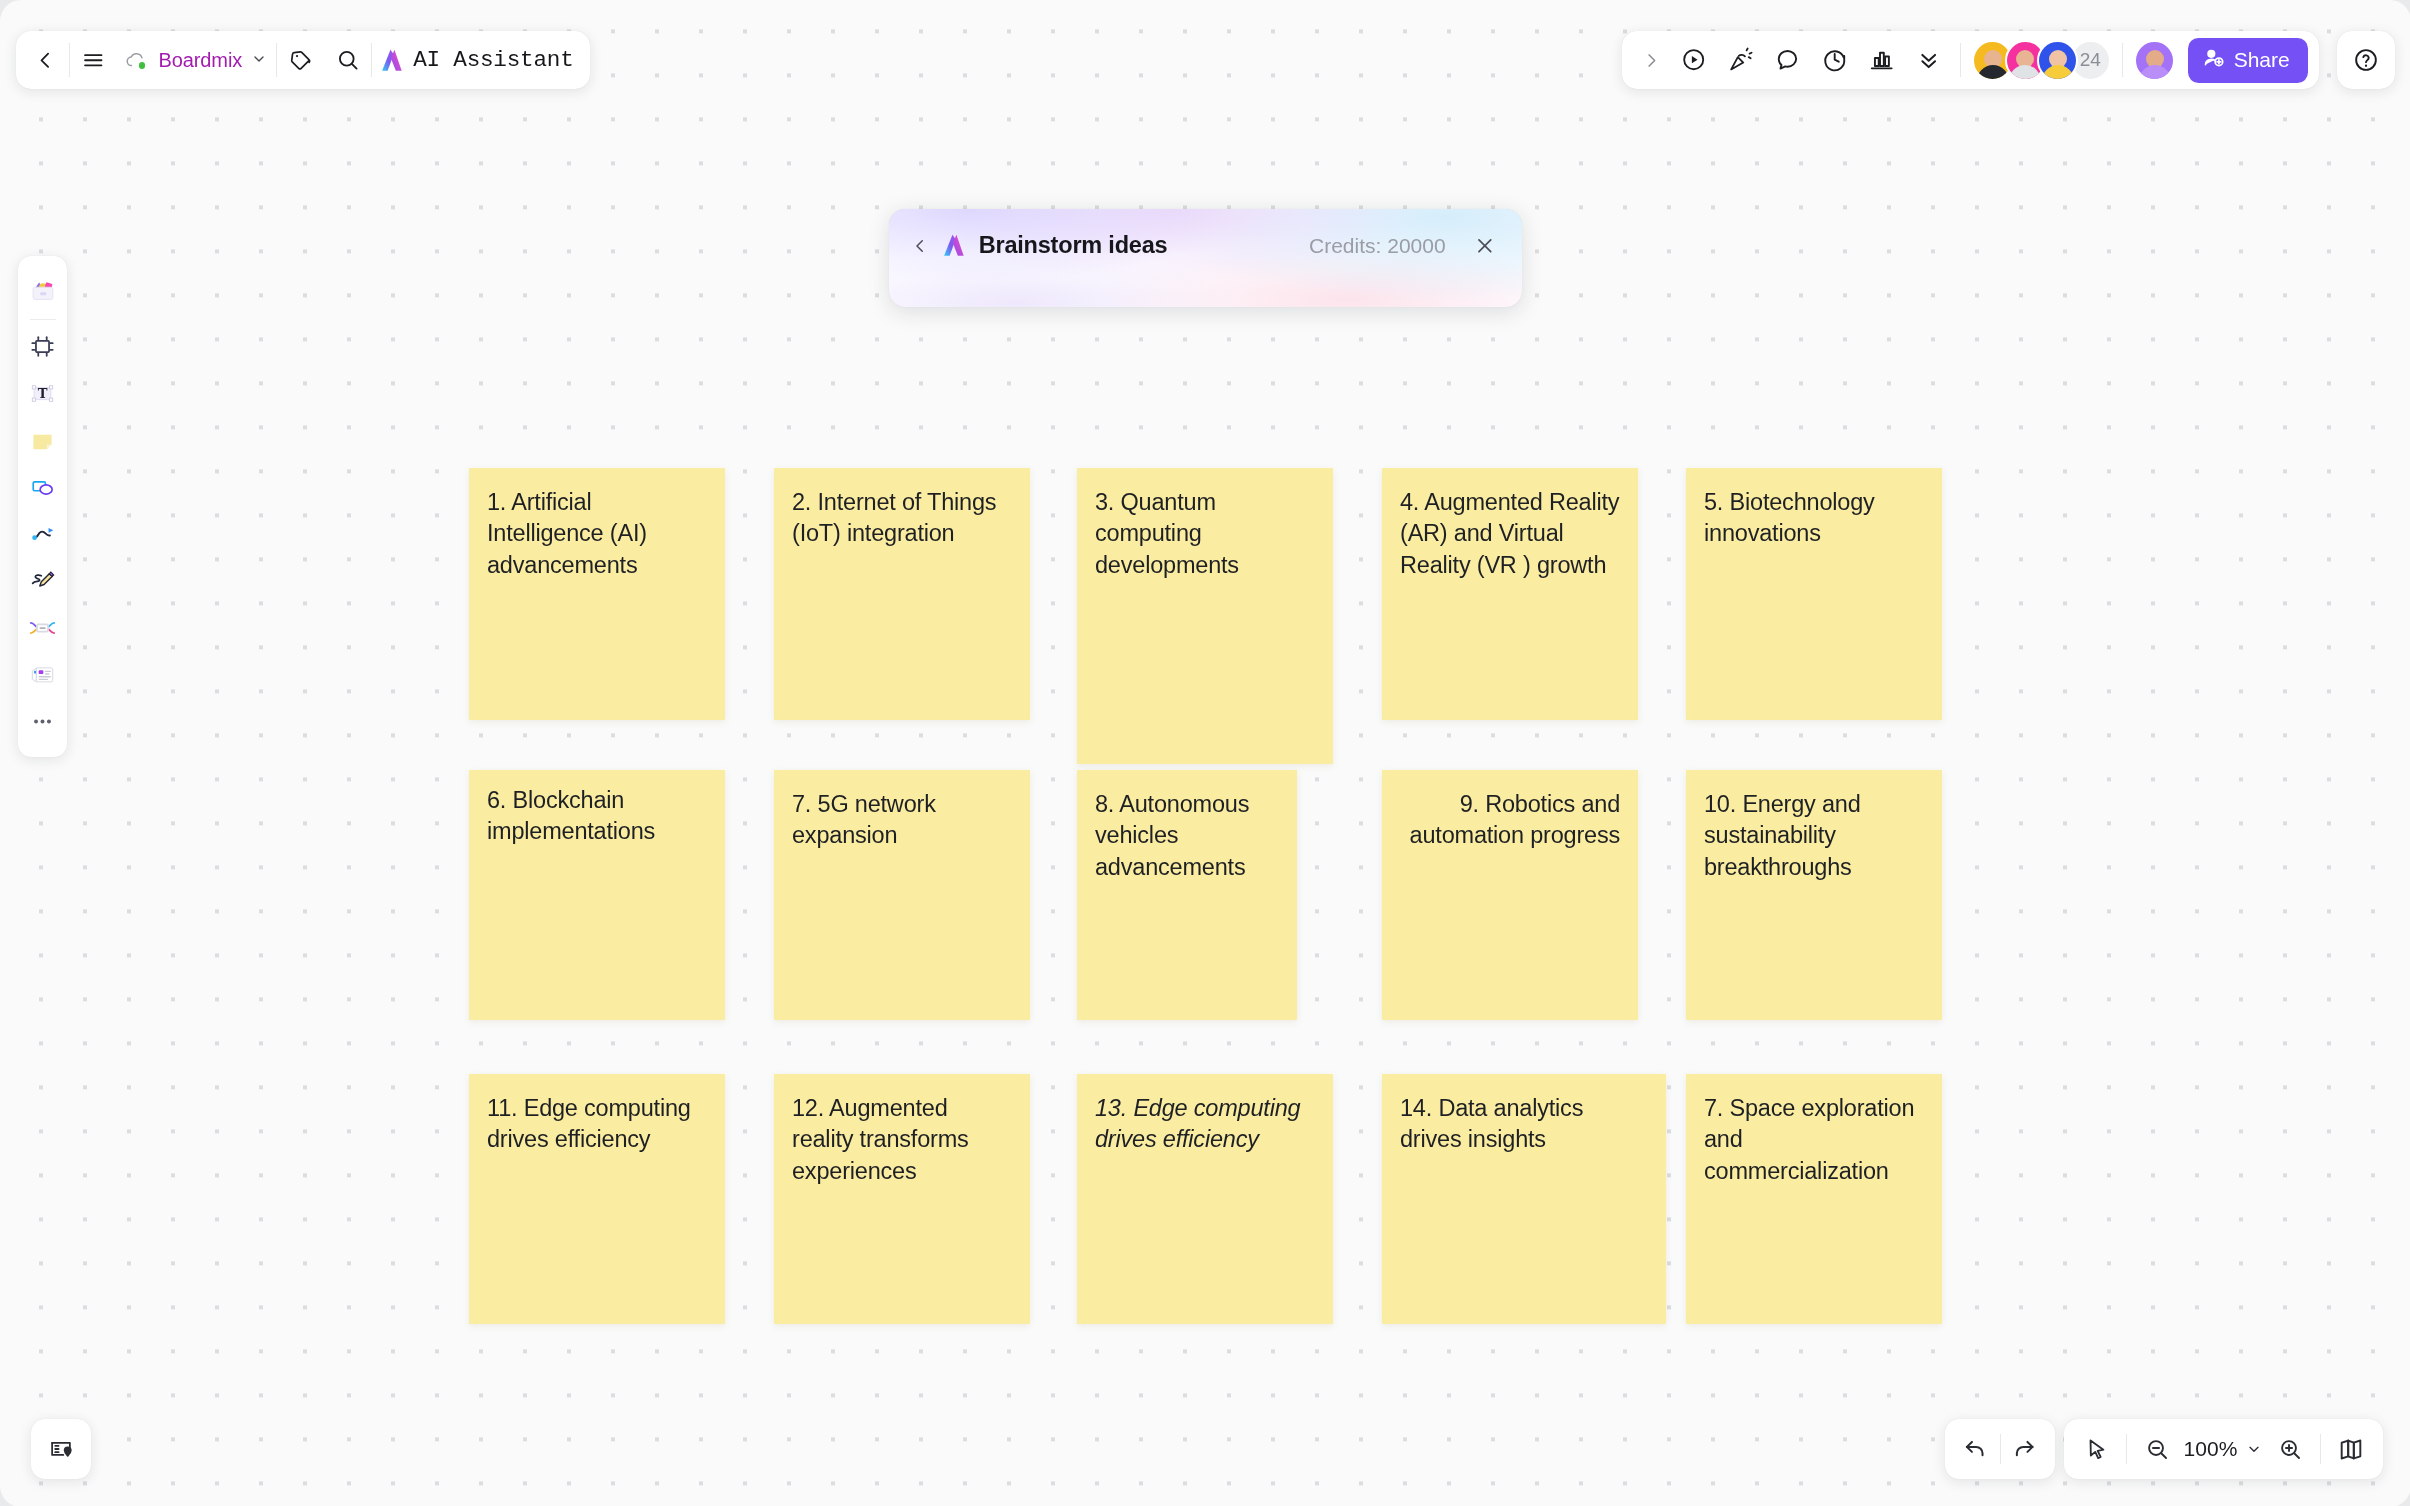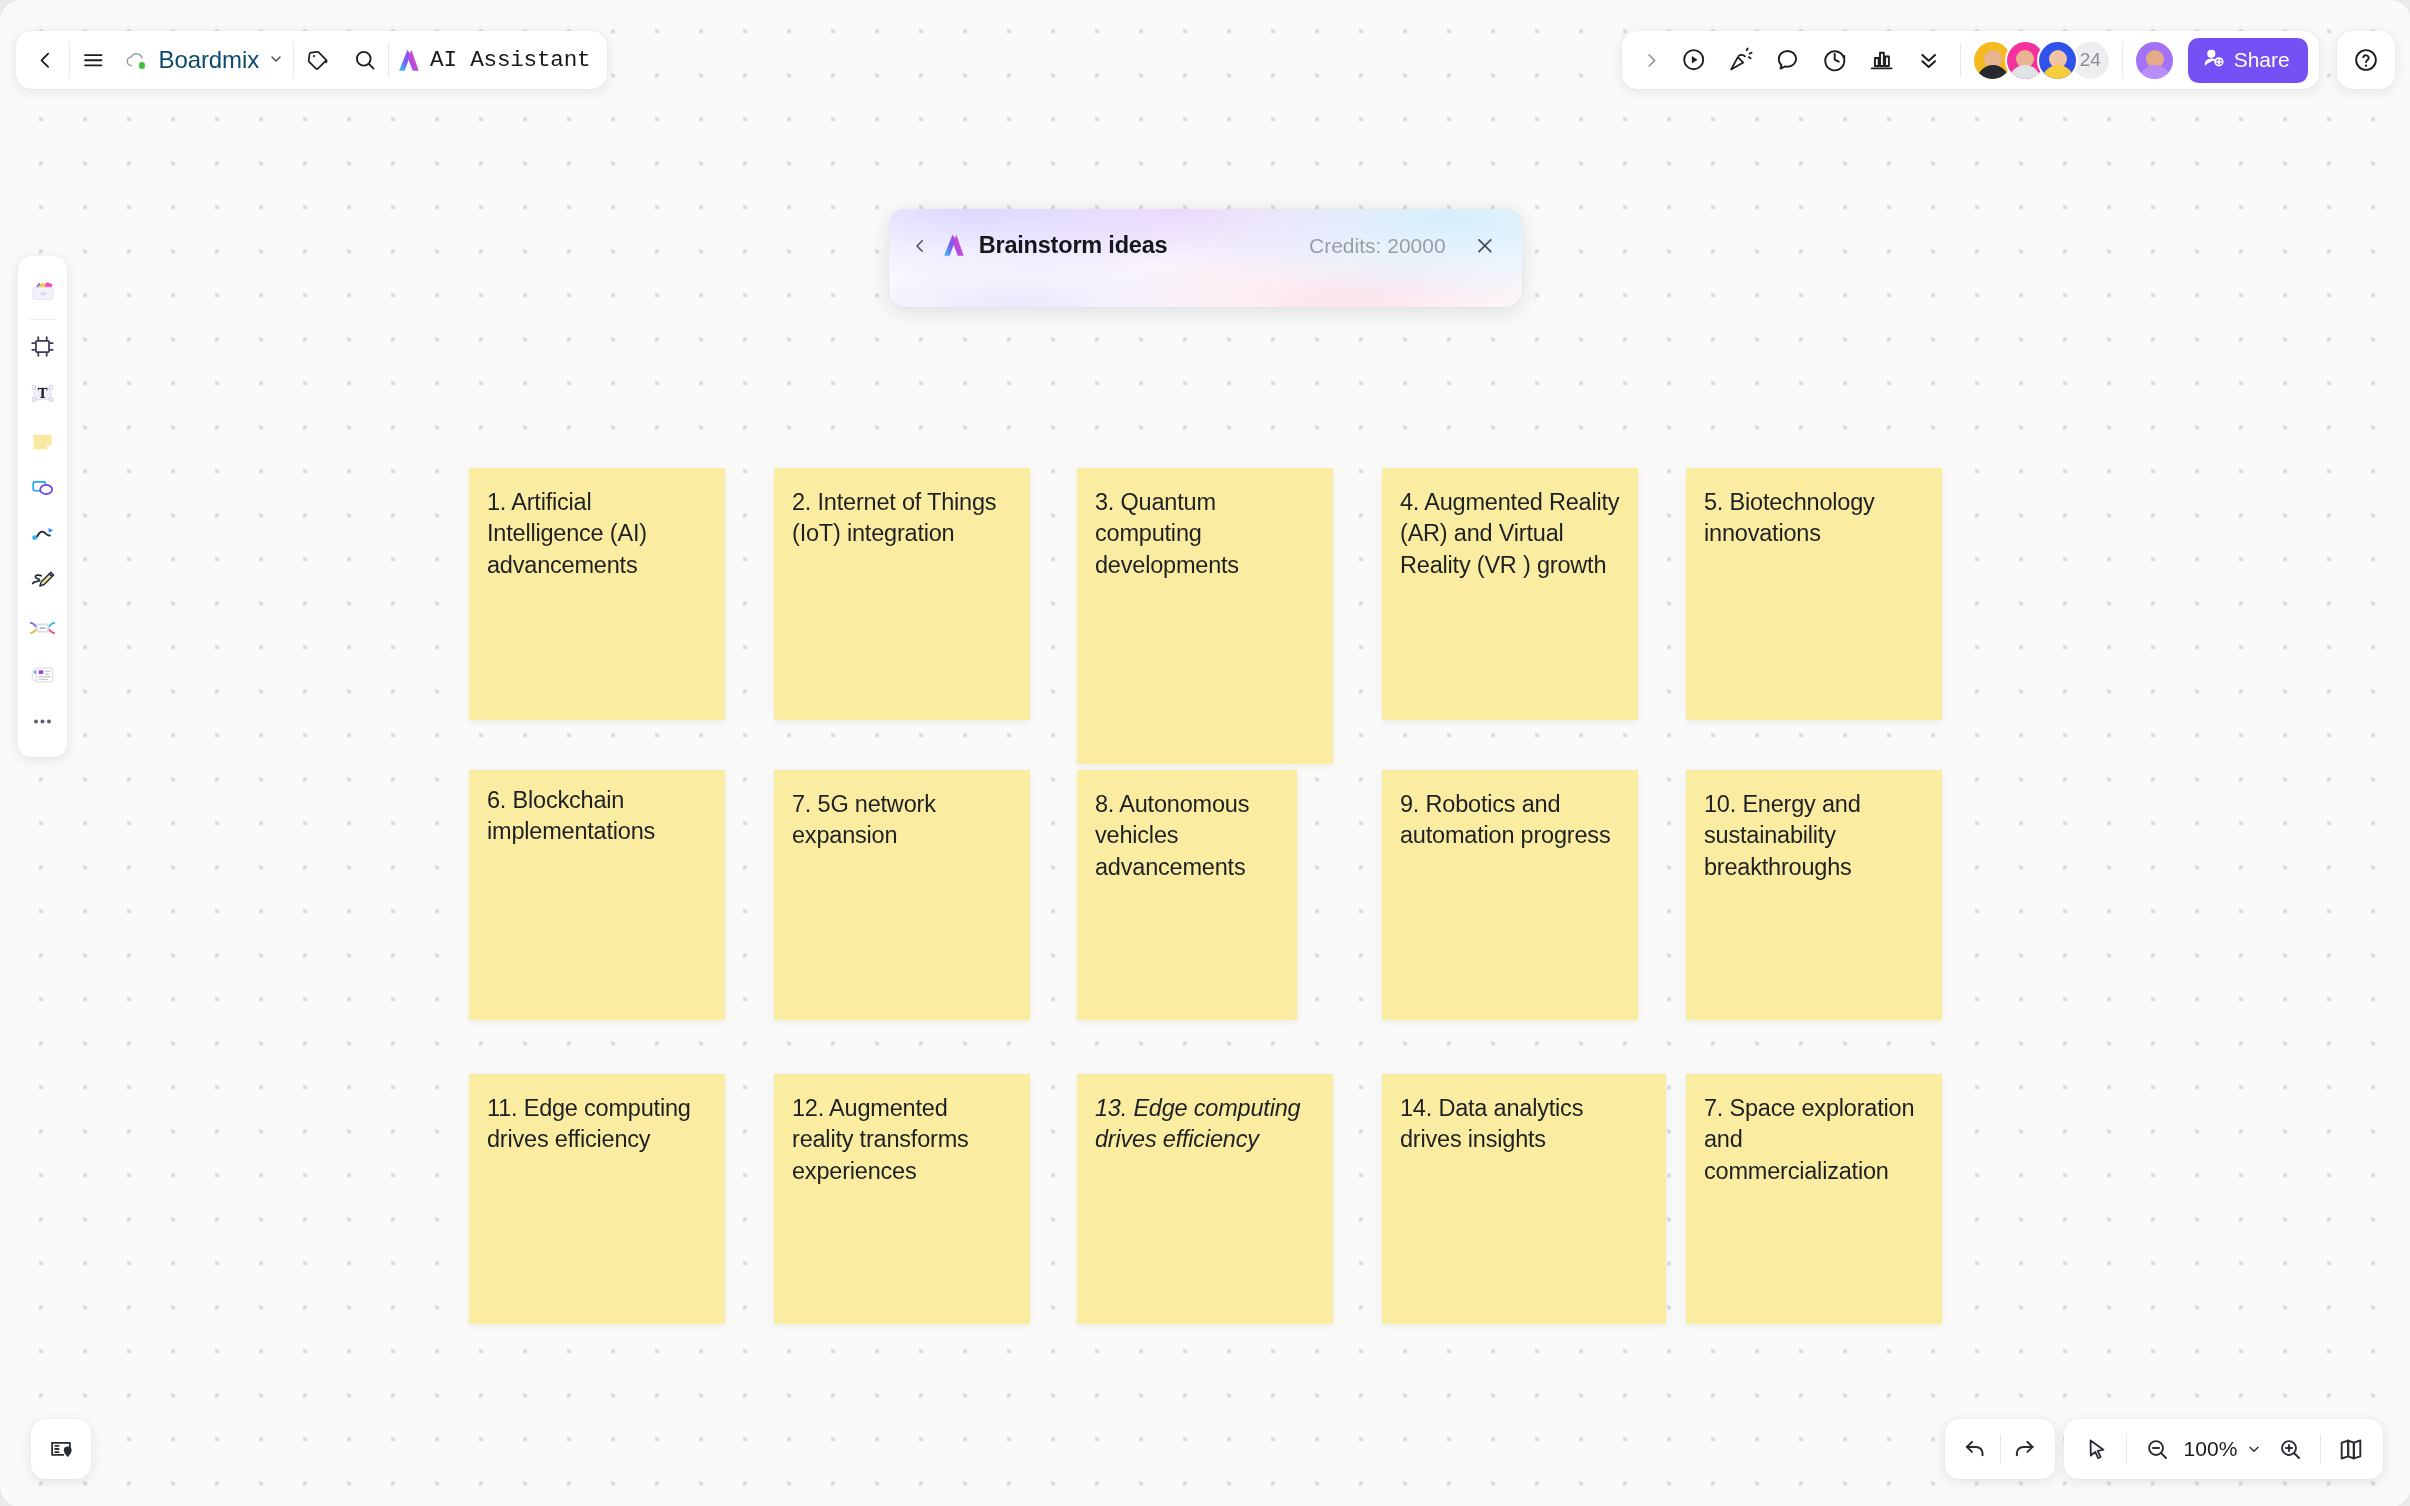--- a/index.html
+++ b/index.html
@@ -39,21 +39,21 @@
   .iconbtn svg { display: block; }
 
   
   #topleft { left: 16px; top: 31px; height: 58px; padding: 0 5.6px; gap: 0; }
   #topleft .iconbtn { width: 47px; height: 47px; }
   .doc-chip {
     display: flex; align-items: center; gap: 8.5px;
     height: 41px; padding: 0 9.4px 0 7.5px; border-radius: 8.5px;
     cursor: pointer;
   }
-  .doc-title { font-size: 24px; color: #0c4a6e; letter-spacing: -0.1px; white-space: nowrap; }
+  .doc-title { font-size: 20px; color: #a21caf; letter-spacing: -0.1px; white-space: nowrap; }
   .ai-chip {
     display: flex; align-items: center; gap: 6.6px;
     height: 43px; padding: 0 11.3px 0 9.4px; border-radius: 9.4px; cursor: pointer;
   }
   .ai-chip .lbl { font-size: 22.6px; color: #16171b; letter-spacing: -0.2px; white-space: nowrap; font-family: Liberation Mono, monospace; }
 
   
   .ai-mark { width: 25.4px; height: 24.5px; display: block; }
 
   
@@ -429,21 +429,21 @@
 
   <div id="notes">
       <div class="note" style="left: 469px; top: 468px; width: 256px; height: 252px; background: rgb(250, 237, 161); padding-top: 19px;"><span>1. Artificial Intelligence (AI) advancements</span></div>
       <div class="note" style="left: 774px; top: 468px; width: 256px; height: 252px; background: rgb(250, 237, 161); padding-top: 19px;"><span>2. Internet of Things (IoT) integration</span></div>
       <div class="note" style="left: 1077px; top: 468px; width: 256px; height: 296px; background: rgb(250, 237, 161); padding-top: 19px;"><span>3. Quantum computing developments</span></div>
       <div class="note" style="left: 1382px; top: 468px; width: 256px; height: 252px; background: rgb(250, 237, 161); padding-top: 19px;"><span>4. Augmented Reality (AR) and Virtual Reality (VR ) growth</span></div>
       <div class="note" style="left: 1686px; top: 468px; width: 256px; height: 252px; background: rgb(250, 237, 161); padding-top: 19px;"><span>5. Biotechnology innovations</span></div>
       <div class="note" style="left: 469px; top: 770px; width: 256px; height: 250px; background: rgb(250, 237, 161); padding-top: 15px;"><span>6. Blockchain implementations</span></div>
       <div class="note" style="left: 774px; top: 770px; width: 256px; height: 250px; background: rgb(250, 237, 161); padding-top: 19px;"><span>7. 5G network expansion</span></div>
       <div class="note" style="left: 1077px; top: 770px; width: 220px; height: 250px; background: rgb(250, 237, 161); padding-top: 19px;"><span>8. Autonomous vehicles advancements</span></div>
-      <div class="note" style="left: 1382px; top: 770px; width: 256px; height: 250px; background: rgb(250, 237, 161); padding-top: 19px;"><span>9. Robotics and automation progress</span></div>
+      <div class="note" style="left: 1382px; top: 770px; width: 256px; height: 250px; background: rgb(250, 237, 161); padding-top: 19px; text-align: right;"><span>9. Robotics and automation progress</span></div>
       <div class="note" style="left: 1686px; top: 770px; width: 256px; height: 250px; background: rgb(250, 237, 161); padding-top: 19px;"><span>10. Energy and sustainability breakthroughs</span></div>
       <div class="note" style="left: 469px; top: 1074px; width: 256px; height: 250px; background: rgb(250, 237, 161); padding-top: 19px;"><span>11. Edge computing drives efficiency</span></div>
       <div class="note" style="left: 774px; top: 1074px; width: 256px; height: 250px; background: rgb(250, 237, 161); padding-top: 19px;"><span>12. Augmented reality transforms experiences</span></div>
       <div class="note" style="left: 1077px; top: 1074px; width: 256px; height: 250px; background: rgb(250, 237, 161); padding-top: 19px; font-style: italic;"><span>13. Edge computing drives efficiency</span></div>
       <div class="note" style="left: 1382px; top: 1074px; width: 284px; height: 250px; background: rgb(250, 237, 161); padding-top: 19px;"><span>14. Data analytics drives insights</span></div>
       <div class="note" style="left: 1686px; top: 1074px; width: 256px; height: 250px; background: rgb(250, 237, 161); padding-top: 19px;"><span>7. Space exploration and commercialization</span></div>
     </div>
 
   <div class="panel" id="minimapbar">
     <div class="iconbtn" style="width:49px;height:49px">

